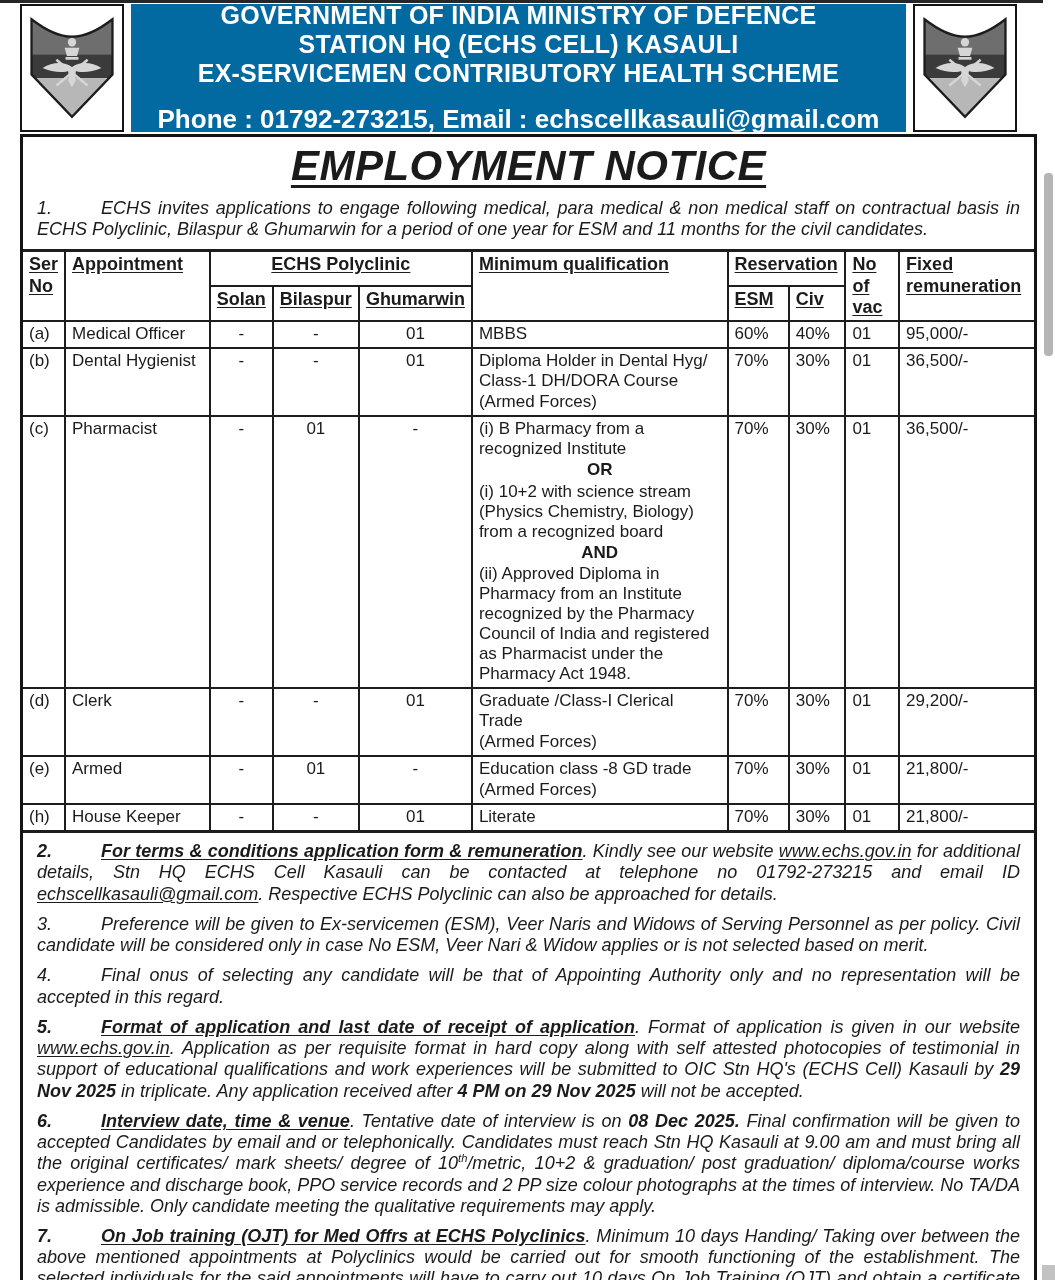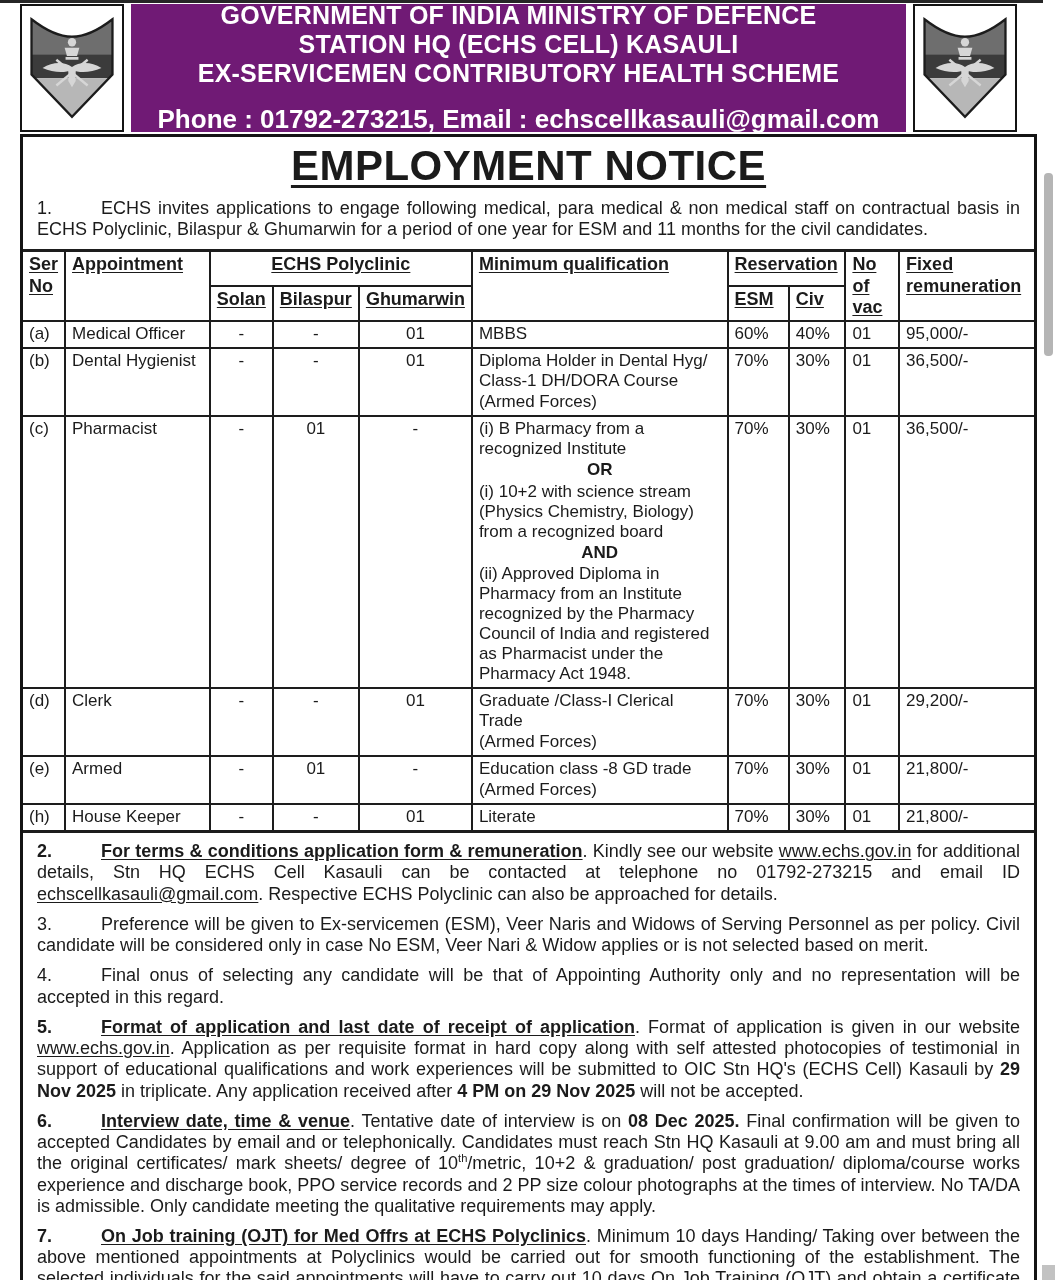--- a/index.html
+++ b/index.html
@@ -21,40 +21,41 @@
   .letterhead{
     display:flex;gap:7px;height:128px;width:997px;
   }
   .emblem-box{
     width:104px;height:128px;box-sizing:border-box;
     border:2px solid #141414;background:#fff;
     display:flex;align-items:center;justify-content:center;
     flex:0 0 auto;
   }
   .banner{
-    flex:1 1 auto;background:#701a75;color:#fff;
+    flex:1 1 auto;background:#0369a1;color:#fff;
     display:flex;flex-direction:column;justify-content:center;align-items:center;
     text-align:left;font-weight:bold;line-height:1.16;
     padding:4px 24px;box-sizing:border-box;
   }
   .banner .bl{font-size:25px;letter-spacing:0.2px;}
   .banner .phone{font-size:26px;margin-top:16px;}
   
   .body-box{
     margin-top:2px;border:3px solid #141414;background:#fff;
     box-sizing:border-box;width:1017px;min-height:1126px;
   }
   .title{
     text-align:center;font-size:42px;font-weight:bold;
     text-decoration:underline;text-decoration-thickness:3px;text-underline-offset:5px;
-    margin:5px 0 8px 0;letter-spacing:0.5px;
+    margin:5px 0 8px 0;letter-spacing:0.5px;font-style:italic;
   }
   .para{
     font-size:18px;line-height:1.18;text-align:justify;
     margin:8px 14px 9px 14px;
+    font-style:italic;
   }
   .pnum{display:inline-block;width:64px;}
   .b{font-weight:bold;}
   .u{text-decoration:underline;text-underline-offset:2px;}
   sup{font-size:0.62em;line-height:0;}
   
   table.vac{
     width:100%;border-collapse:collapse;margin-top:4px;
     font-size:17px;line-height:1.18;
   }

